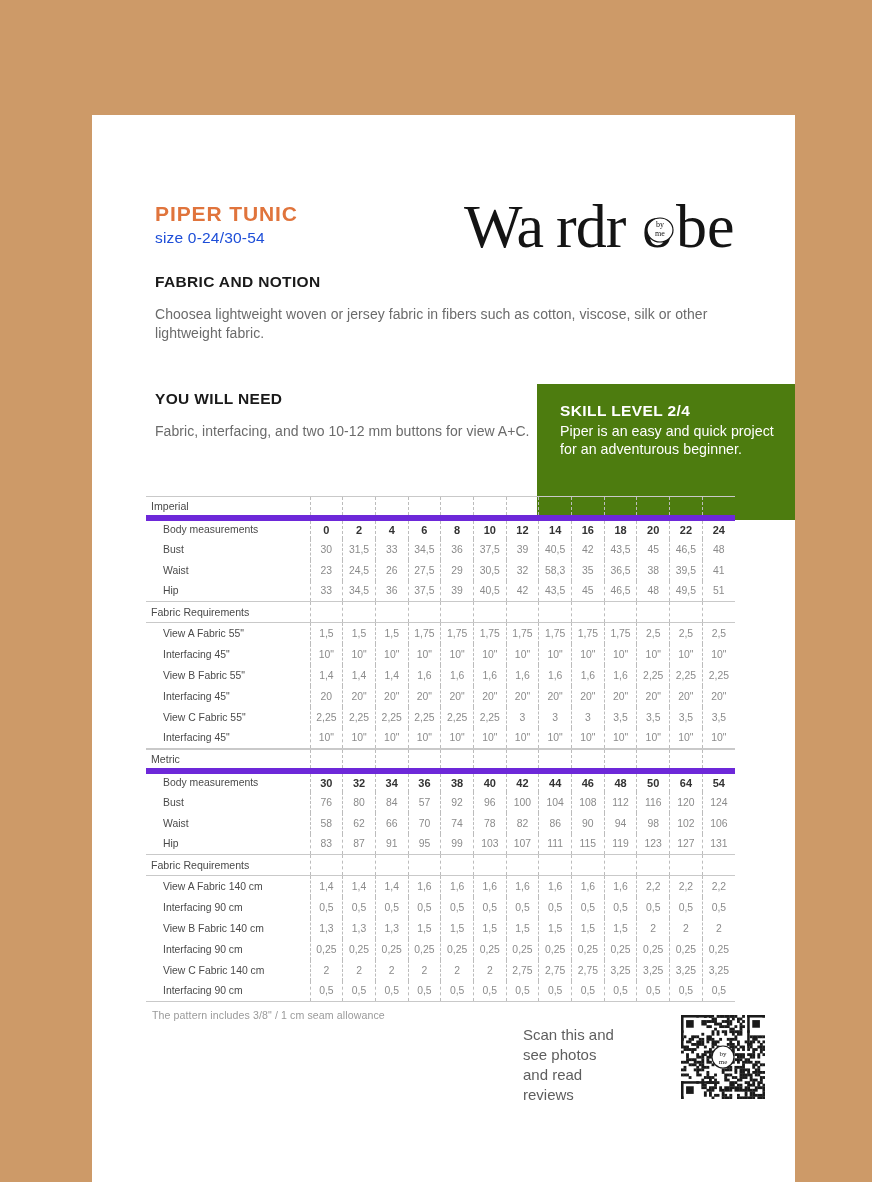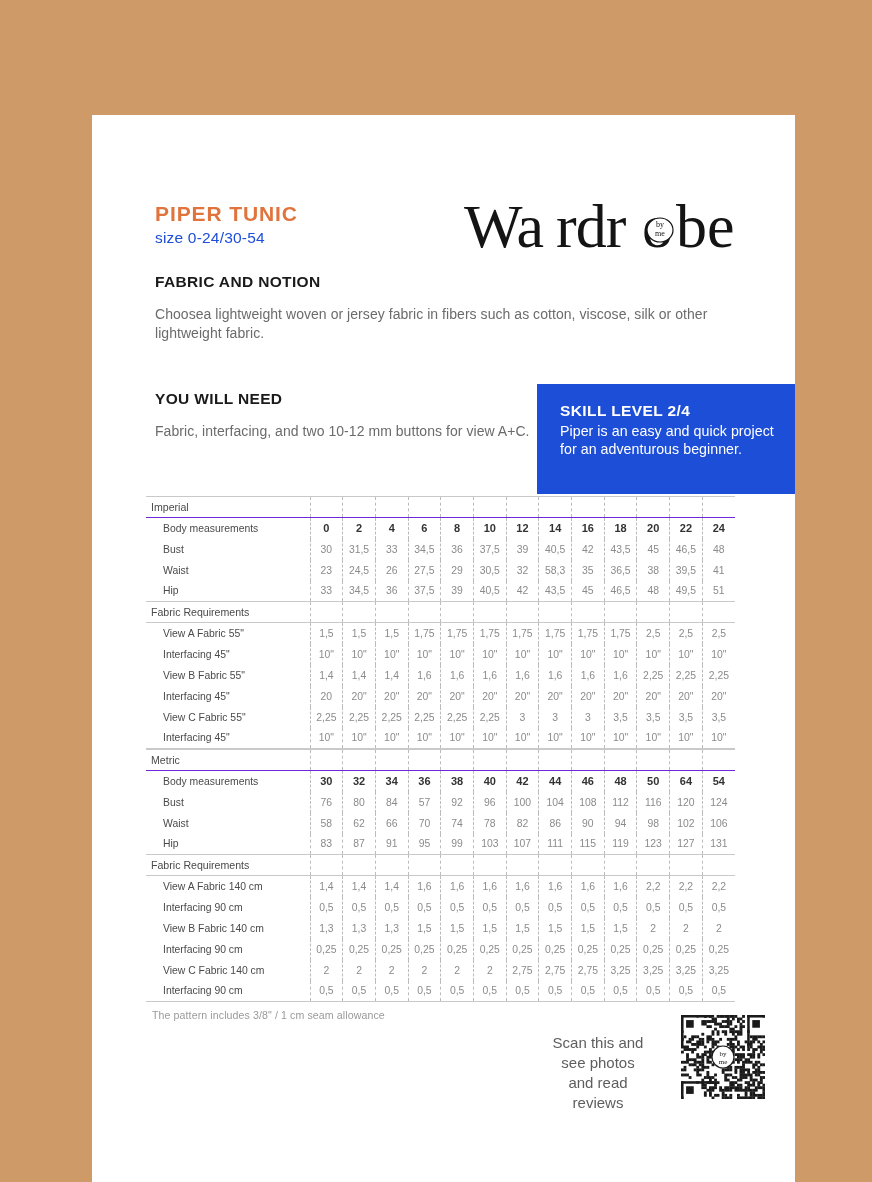--- a/index.html
+++ b/index.html
@@ -50,22 +50,22 @@
     line-height: 1.33;
     letter-spacing: 0.05px;
     margin-top: 14px;
   }
   #fabric-section { position: absolute; left: 63px; top: 158px; width: 580px; }
   #need-section   { position: absolute; left: 63px; top: 275px; width: 400px; }
 
   
   #skill-box {
     position: absolute; left: 445px; top: 269px;
-    width: 258px; height: 110px;
-    background: #1d4ed8;
+    width: 258px; height: 136px;
+    background: #4d7c0f;
     color: #ffffff;
     padding: 18px 18px 0 23px;
   }
   #skill-box .skill-title {
     font-size: 15.5px; font-weight: bold; letter-spacing: 0.4px;
   }
   #skill-box .skill-text {
     font-size: 14.2px; line-height: 1.29; margin-top: 2px; letter-spacing: 0.05px;
   }
 
@@ -82,21 +82,21 @@
     color: #8b8b8b;
   }
   table.spec td { padding: 0; height: 21px; vertical-align: middle; }
 
   tr.band td {
     color: #4a4a4a;
     font-size: 10.6px;
     text-align: left;
     padding-left: 5px;
   }
-  tr.band-top td  { border-top: 1px solid #c9c9c9; border-bottom: 1px solid #6d28d9; }
+  tr.band-top td  { border-top: 1px solid #c9c9c9; border-bottom: 6px solid #6d28d9; }
   tr.band-mid td  { border-top: 1px solid #c9c9c9; border-bottom: 1px solid #c9c9c9; }
   tr.last-row td  { border-bottom: 1px solid #c9c9c9; }
 
   td.label {
     text-align: left;
     padding-left: 12px;
     color: #4a4a4a;
     white-space: nowrap;
   }
   td.label.indent { padding-left: 17px; }
@@ -108,23 +108,23 @@
   td.spacer { border-left: 1px dashed #bcbcbc; }
 
   .footnote {
     position: absolute; left: 60px; top: 894px;
     color: #9a9a9a; font-size: 10.6px; letter-spacing: 0.1px;
   }
 
   
   #qr-block { position: absolute; left: 425px; top: 900px; width: 248px; height: 92px; }
   #qr-text {
-    position: absolute; right: 92px; top: 18px;
+    position: absolute; right: 92px; top: 10px;
     width: 150px;
-    text-align: center;
+    text-align: left;
     color: #5e5e5e;
     font-size: 15px;
     line-height: 1.33;
   }
   #qr-code { position: absolute; right: 0; top: 0; width: 84px; height: 84px; }
   #qr-code svg { display: block; }
 </style>
 </head>
 <body>
 

